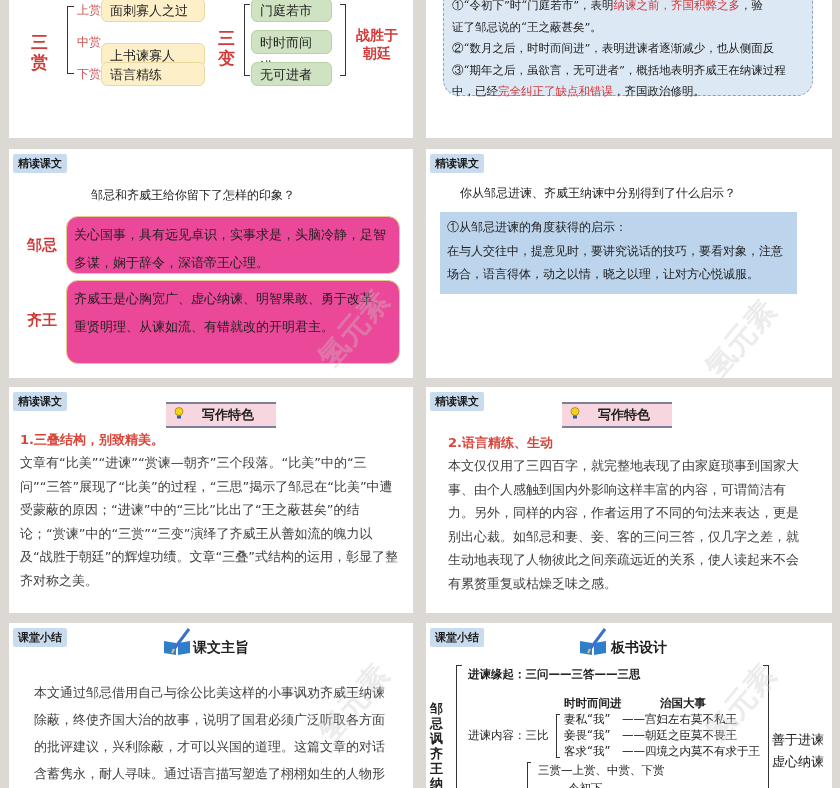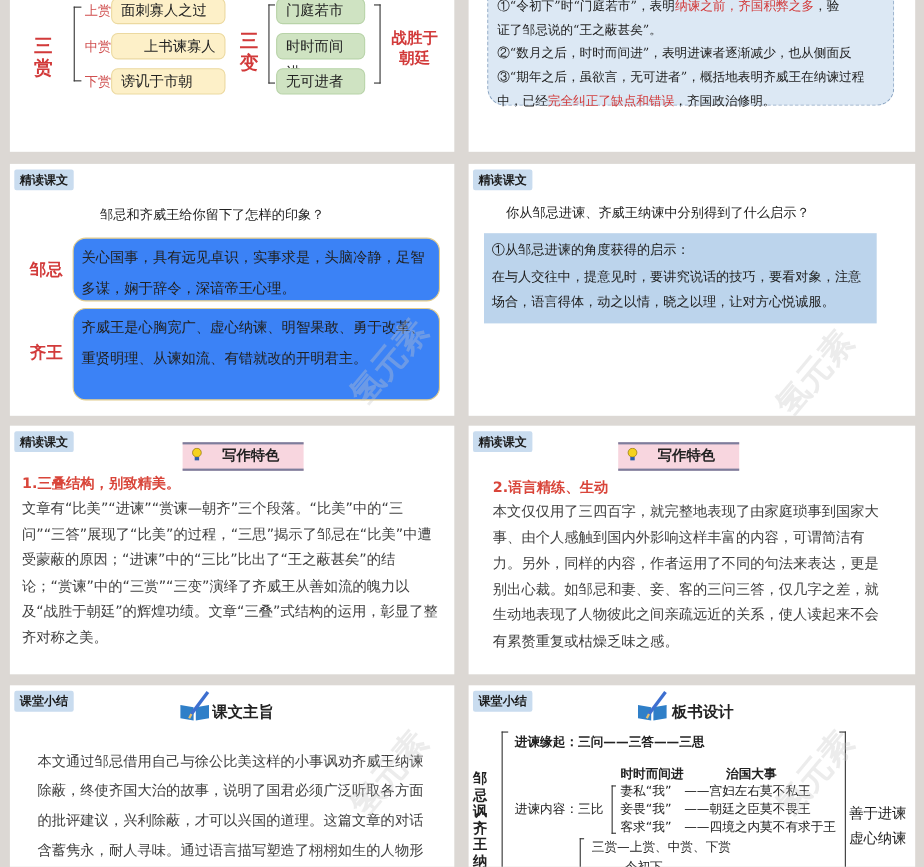--- a/index.html
+++ b/index.html
@@ -40,21 +40,21 @@
   .dashbox {
     position:absolute; left:17px; top:0; width:370px; height:106px;
     background:#dce8f4; border:1px dashed #8aa4c2; border-radius:0 0 16px 16px;
     padding:4px 8px; box-sizing:border-box; font-size:11.5px; line-height:21.5px;
   }
 
   
   #p3 { left:9px; top:149px; width:404px; height:229px; }
   .q-title { position:absolute; font-size:12px; color:#222; }
   .cbox {
-    position:absolute; left:57px; width:334px; background:#3b82f6;
+    position:absolute; left:57px; width:334px; background:#ec4899;
     border:1.5px solid #e2cc8c; border-radius:12px; box-sizing:border-box;
     padding:4px 7px; font-size:13px; line-height:28px;
   }
   .side-label { position:absolute; left:18px; color:#d23a3a; font-weight:bold; font-size:15px; }
 
   
   #p4 { left:426px; top:149px; width:406px; height:229px; }
   .bluebox, .graybox {
     position:absolute; left:14px; width:357px; box-sizing:border-box;
     padding:4px 7px; font-size:12px; line-height:23.5px;
@@ -88,22 +88,22 @@
 </head>
 <body>
 
 <div class="panel" id="p1">
   <div class="big-red serif" style="left:22px;top:42px;width:16px;">三赏</div>
   <div class="brace" style="left:58px;top:16px;width:6px;height:66px;border-right:none;"></div>
   <div class="lvl serif" style="left:68px;top:12px;">上赏</div>
   <div class="lvl serif" style="left:68px;top:44px;">中赏</div>
   <div class="lvl serif" style="left:68px;top:76px;">下赏</div>
   <div class="ybox serif" style="top:8px;">面刺寡人之过</div>
-  <div class="ybox serif" style="top:40px;text-align:right;">上书谏寡人</div>
-  <div class="ybox serif" style="top:72px;">谤讥于市朝</div>
+  <div class="ybox serif" style="top:53px;">上书谏寡人</div>
+  <div class="ybox serif" style="top:72px;">语言精练</div>
 
   <div class="big-red serif" style="left:209px;top:38px;width:16px;">三变</div>
   <div class="brace" style="left:235px;top:14px;width:5px;height:70px;border-right:none;"></div>
   <div class="gbox serif" style="top:8px;">门庭若市</div>
   <div class="gbox serif" style="top:40px;">时时而间进</div>
   <div class="gbox serif" style="top:72px;">无可进者</div>
   <div class="brace" style="left:331px;top:14px;width:5px;height:70px;border-left:none;"></div>
   <div class="big-red" style="left:343px;top:36px;width:50px;font-size:14px;line-height:18px;">战胜于朝廷</div>
 </div>
 

